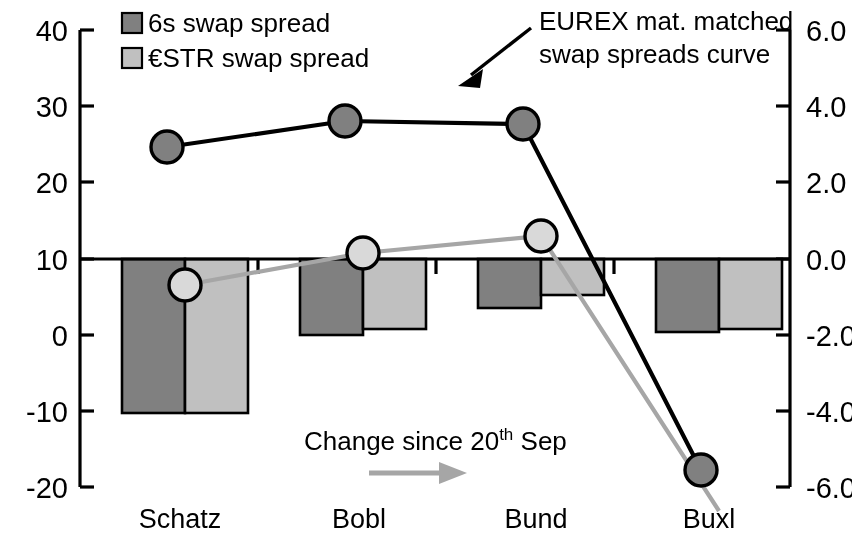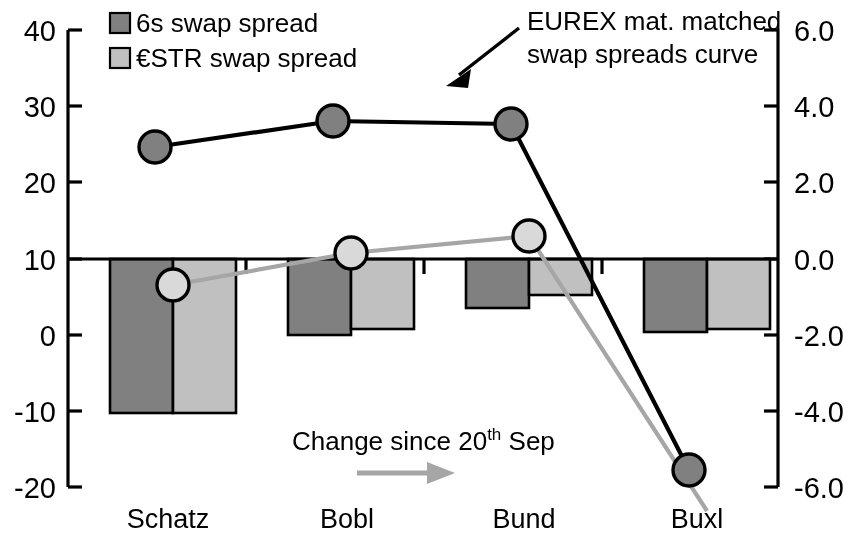--- a/index.html
+++ b/index.html
@@ -10,20 +10,21 @@
   body {
     width: 852px;
     height: 539px;
     overflow: hidden;
     font-family: "Liberation Sans", sans-serif;
   }
   #chart-root {
     position: relative;
     width: 689px;
     height: 539px;
+    padding-left: 12px;
   }
   svg#chart-svg {
     display: block;
     width: 852px;
     height: 539px;
   }
   .tick-label {
     font-family: "Liberation Sans", sans-serif;
     font-size: 29px;
     fill: #000000;

